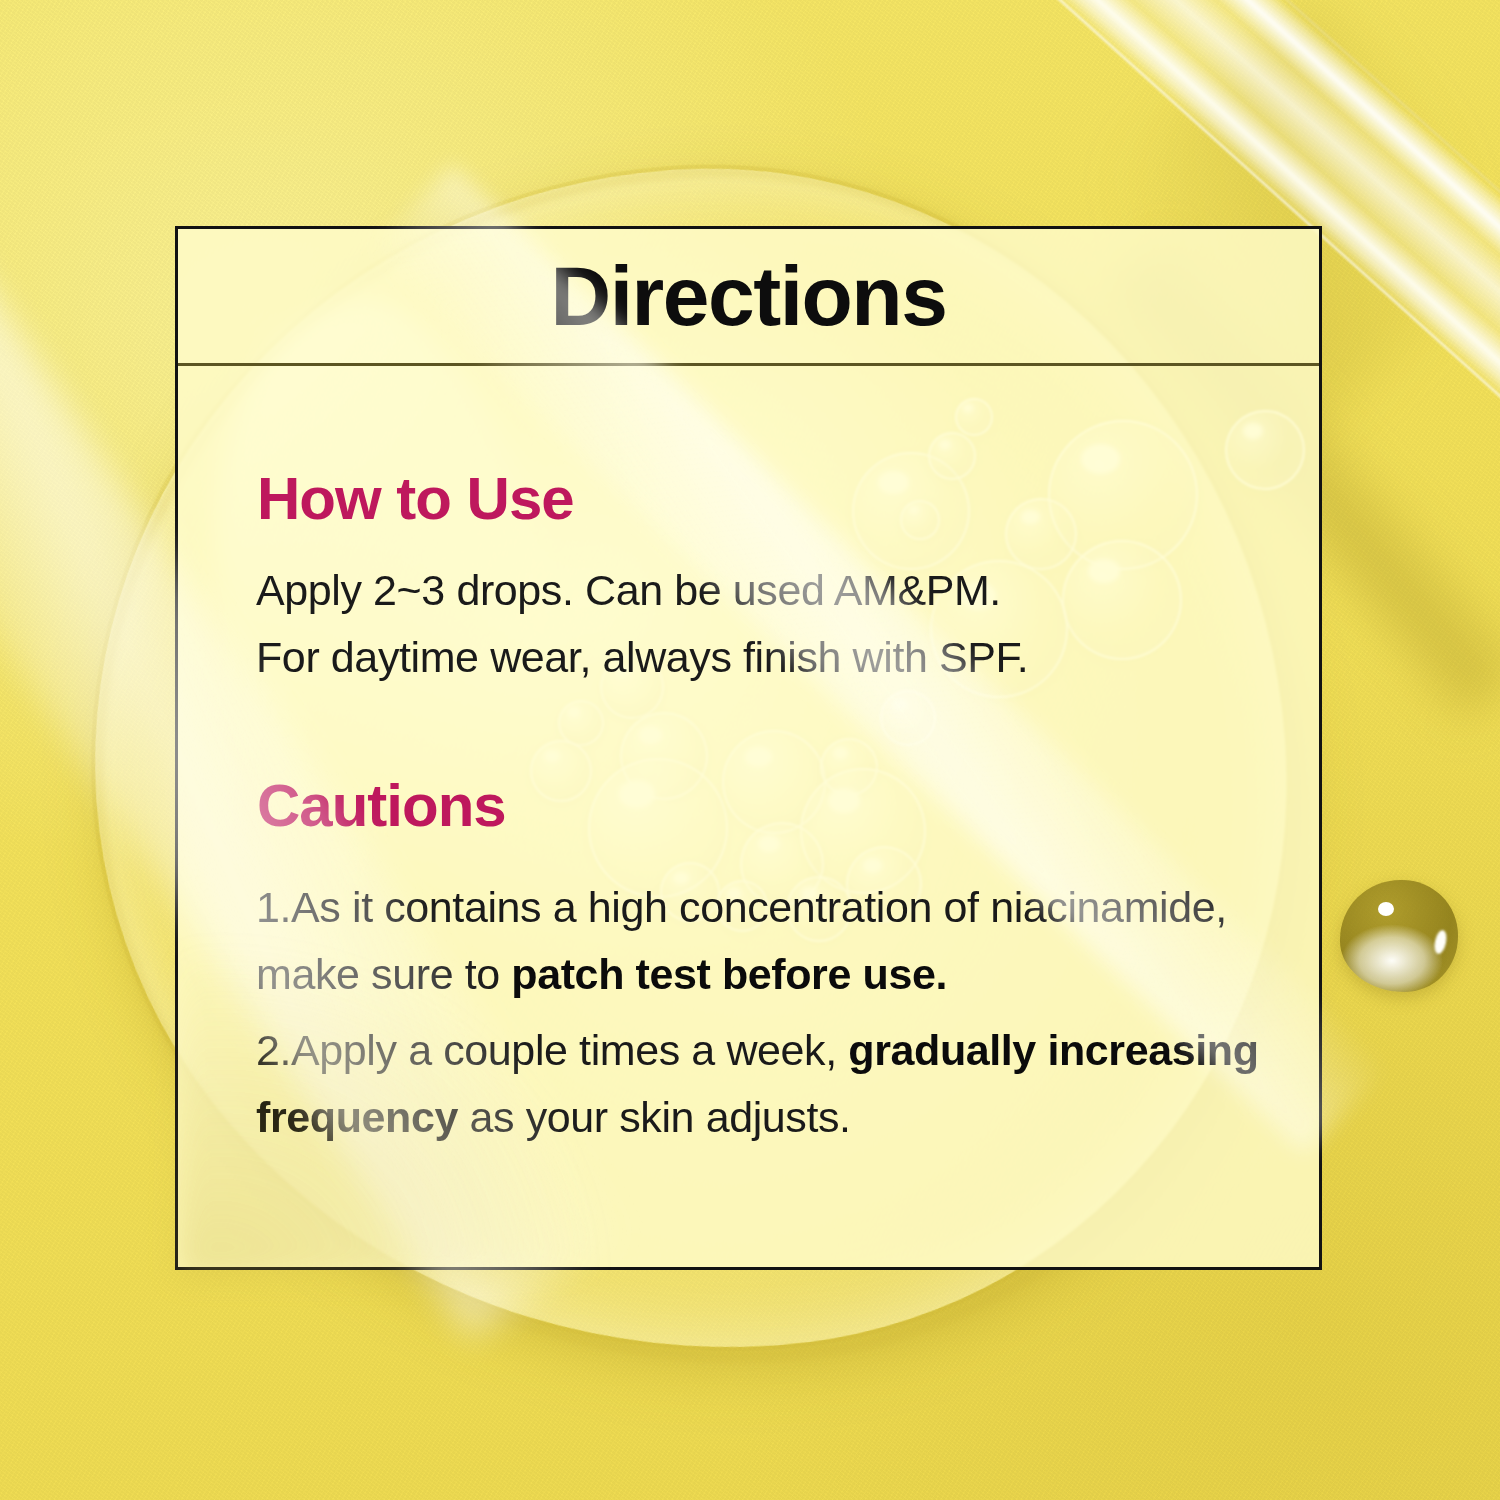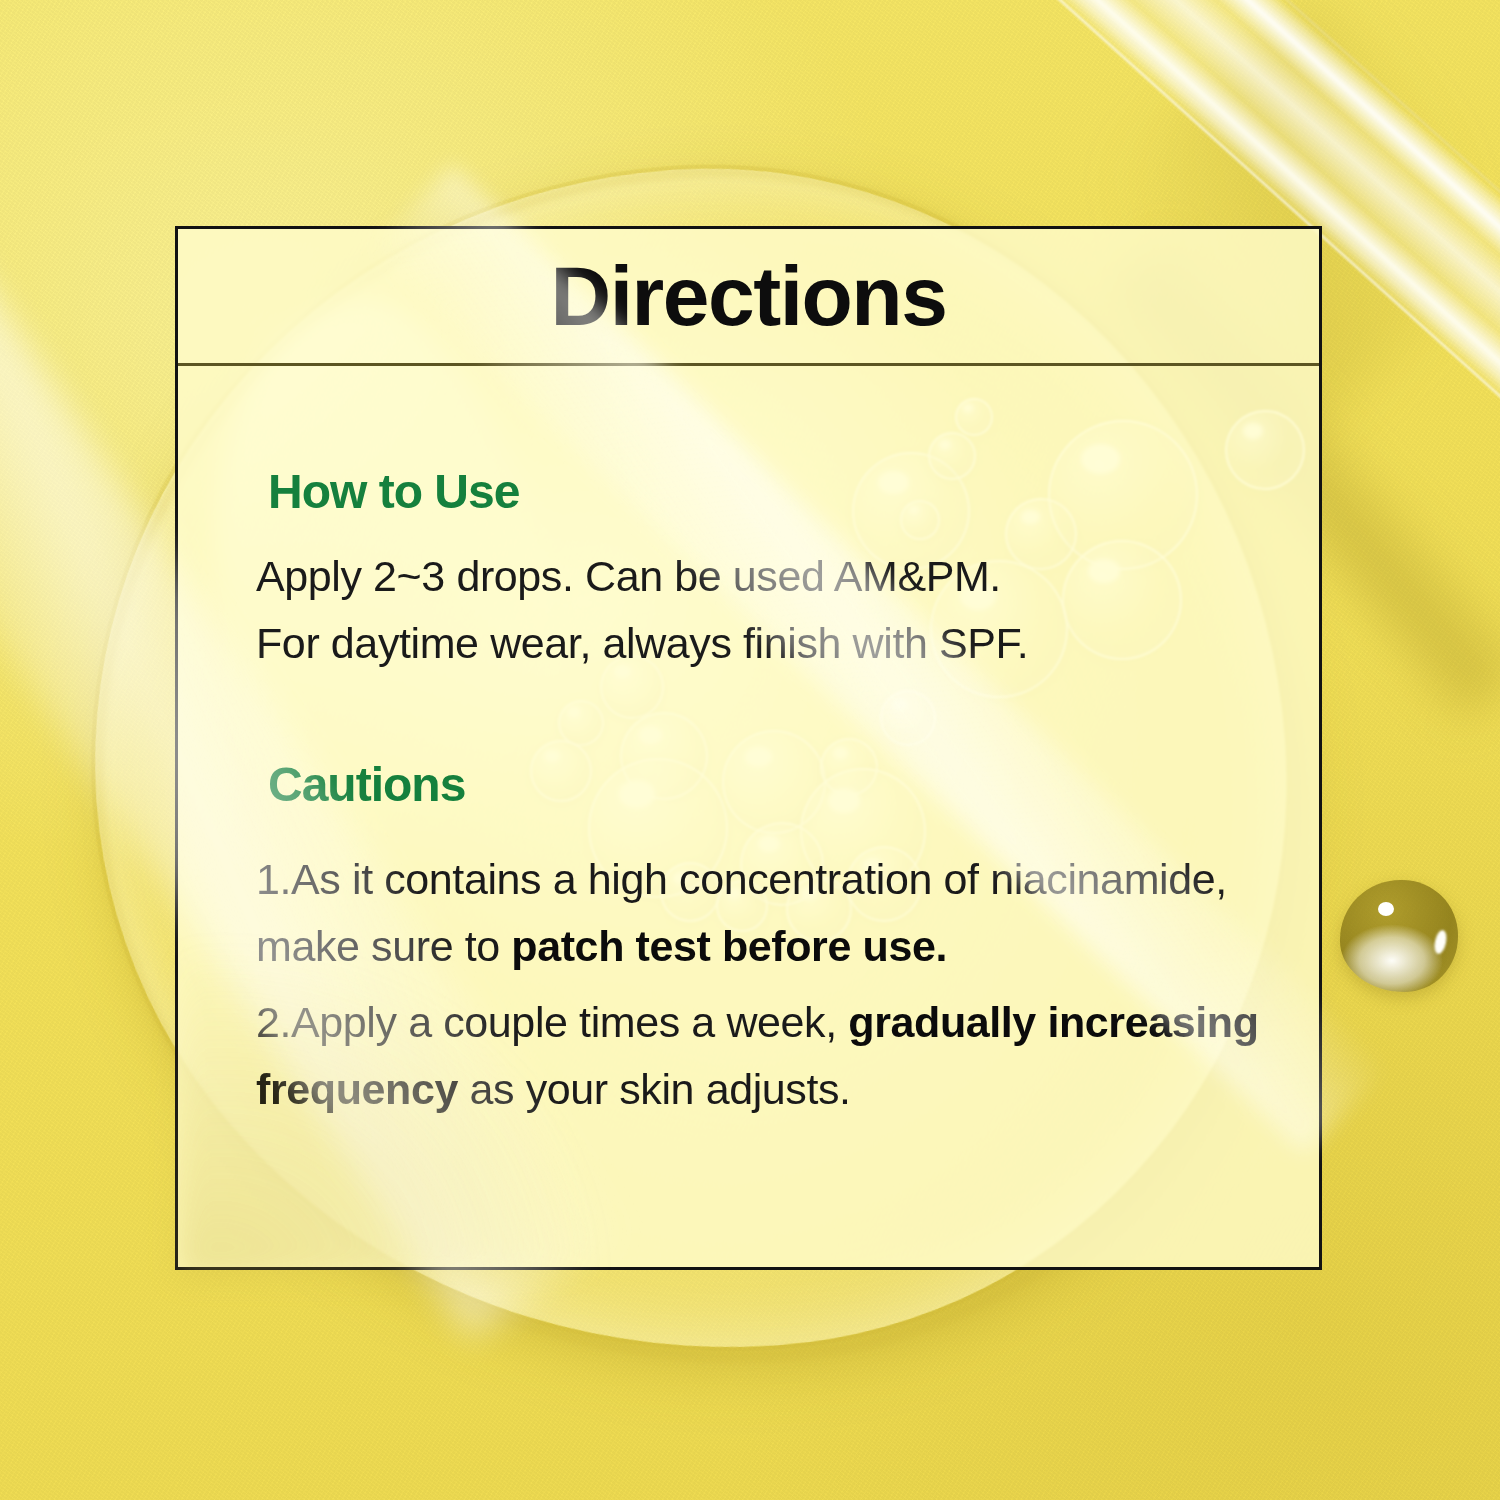--- a/index.html
+++ b/index.html
@@ -221,25 +221,25 @@
     letter-spacing: -1.5px;
     line-height: 1;
     margin: 0;
   }
 
   .panel-body {
     padding: 0 40px 0 78px;
   }
 
   .section-heading {
-    font-size: 48px;
+    font-size: 60px;
     font-weight: bold;
-    color: #15803d;
+    color: #be185d;
     letter-spacing: -1px;
-    margin: 12px;
+    margin: 1px;
   }
   .heading-how { margin-top: 98px; }
   .heading-cautions { margin-top: 92px; }
 
   .body-line {
     font-size: 43px;
     color: #1a1a1a;
     letter-spacing: -0.4px;
     line-height: 1.0;
     margin: 0;

